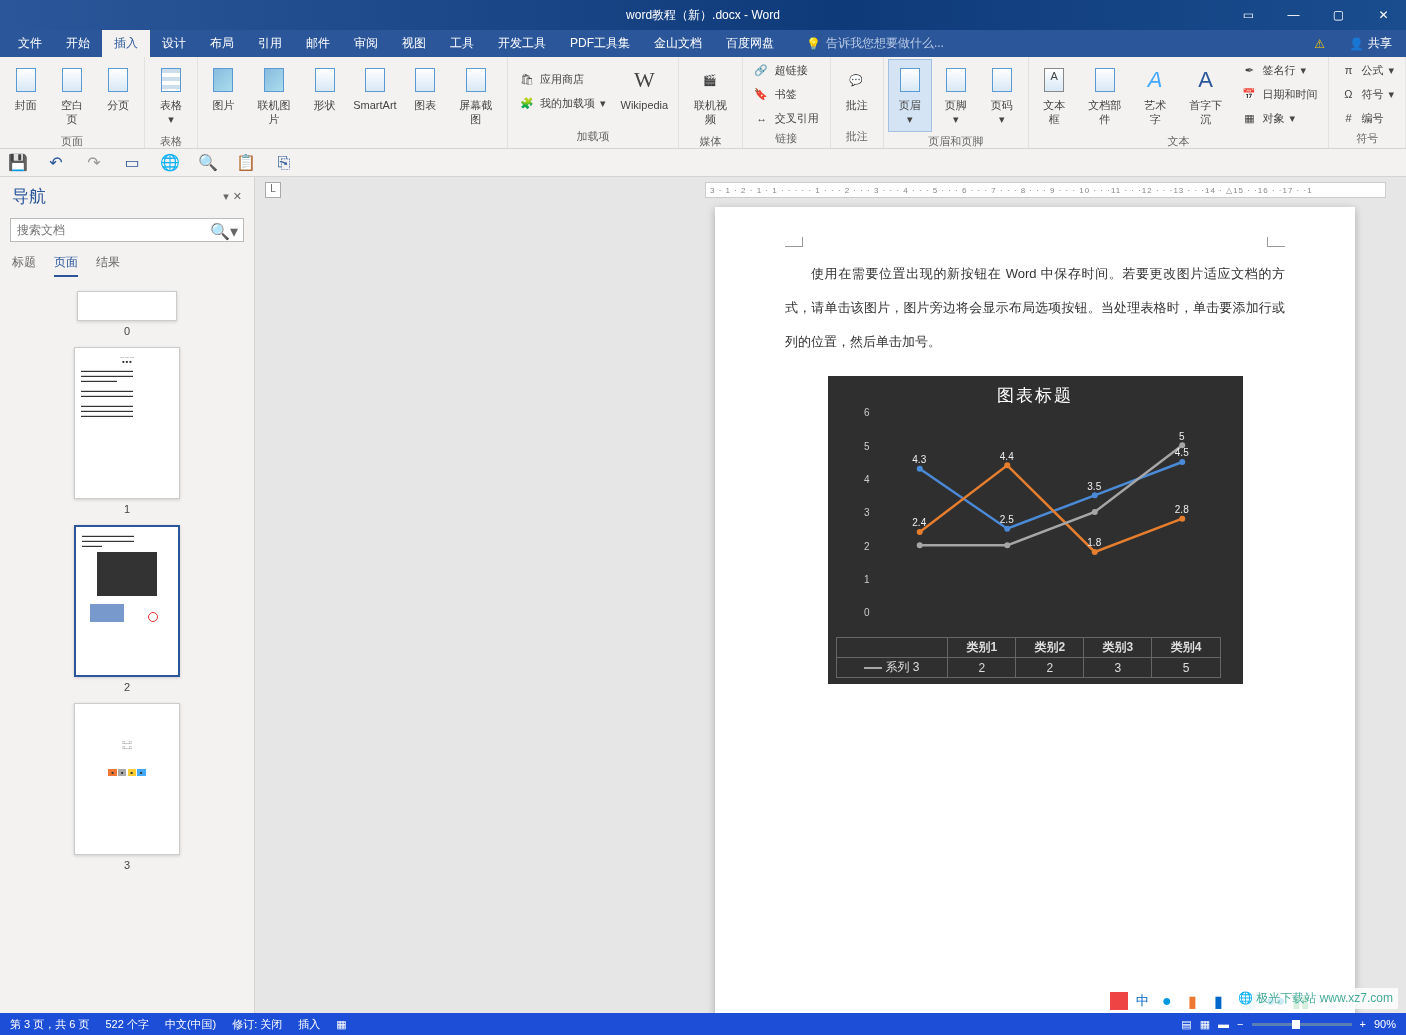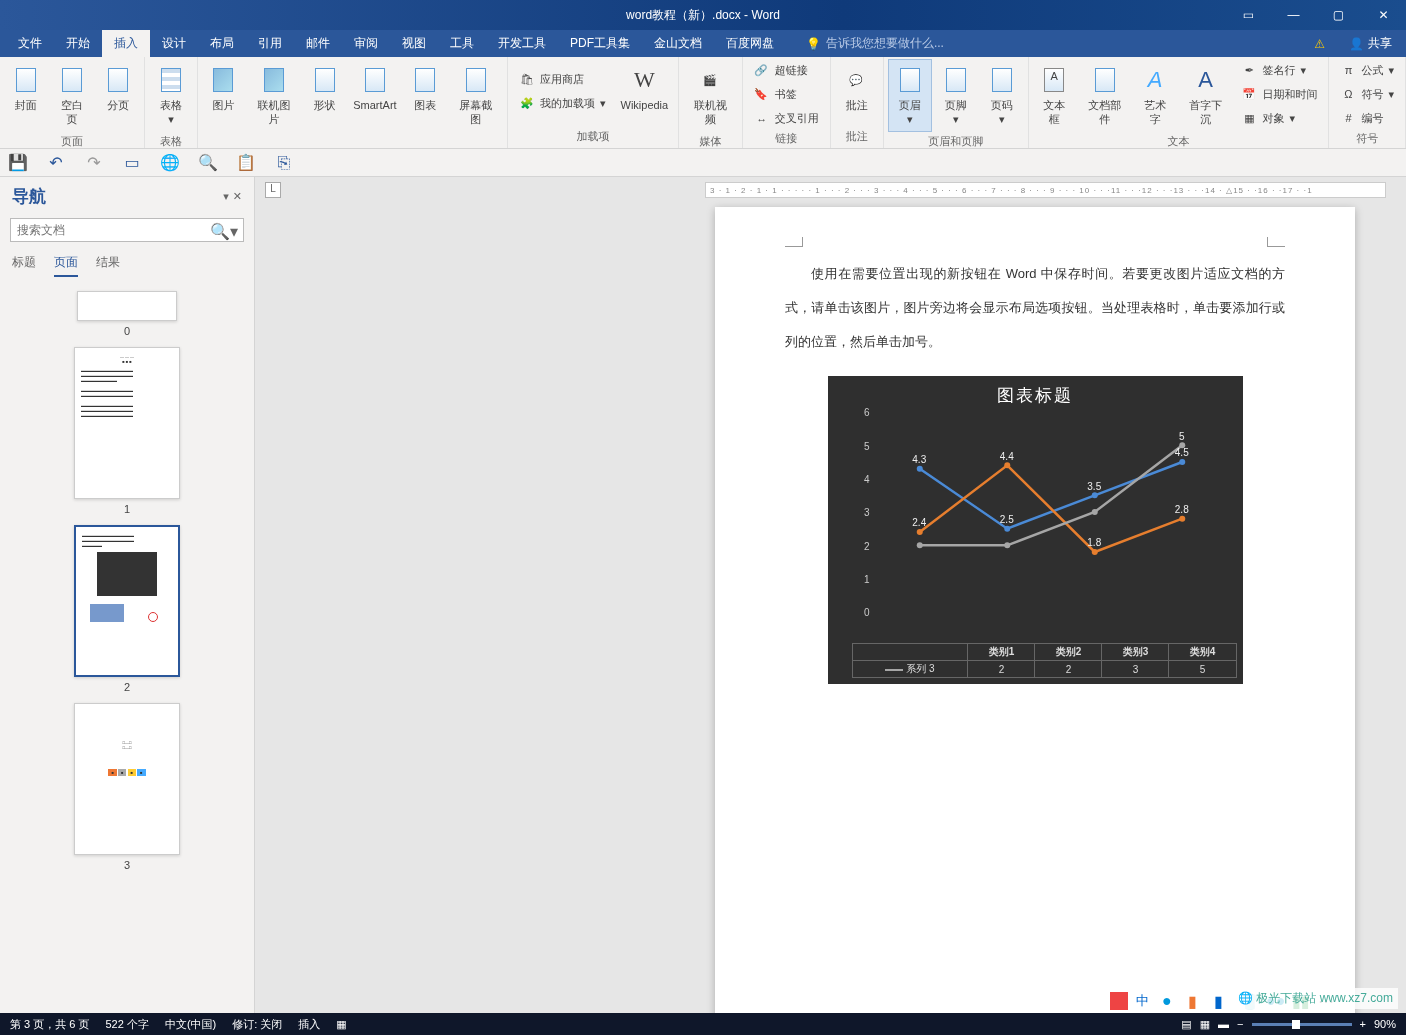--- a/index.html
+++ b/index.html
@@ -23,21 +23,21 @@
 .bigbtn:hover,.bigbtn.active{background:#d4e4f4;border-color:#a3c0e0}
 .bigbtn .icon{width:32px;height:32px;display:flex;align-items:center;justify-content:center;margin-bottom:2px}
 .smallbtn{display:flex;align-items:center;gap:5px;padding:2px 6px;cursor:pointer;border:1px solid transparent;font-size:11px;white-space:nowrap}
 .smallbtn .icon{width:16px;height:16px;display:flex;align-items:center;justify-content:center}
 .vstack{display:flex;flex-direction:column;gap:2px}
 .qat{height:28px;background:#f3f2f1;border-bottom:1px solid #d4d4d4;display:flex;align-items:center;padding:0 6px;gap:14px}
 .qat .qbtn{width:24px;height:24px;display:flex;align-items:center;justify-content:center;cursor:pointer;border:1px solid transparent}
 .workspace{display:flex;height:836px;background:#e6e6e6}
 .navpane{width:255px;background:#f3f2f1;border-right:1px solid #d4d4d4;display:flex;flex-direction:column}
 .navhead{padding:8px 12px 4px;display:flex;align-items:center;justify-content:space-between;color:#2b579a}
-.navhead h3{font-size:17px;font-weight:700}
+.navhead h3{font-size:17px;font-weight:400}
 .navhead .navctrl{display:flex;gap:4px;color:#666;font-size:11px}
 .navsearch{margin:6px 10px;position:relative}
 .navsearch input{width:100%;padding:4px 24px 4px 6px;border:1px solid #bbb;font-size:12px}
 .navsearch .sicon{position:absolute;right:6px;top:4px;color:#666}
 .navtabs{display:flex;gap:18px;padding:6px 12px 10px;font-size:12px;color:#666}
 .navtabs .nt{cursor:pointer;padding-bottom:4px}
 .navtabs .nt.active{color:#2b579a;border-bottom:2px solid #2b579a}
 .thumbs{flex:1;overflow-y:auto;padding:4px 0;display:flex;flex-direction:column;align-items:center;gap:10px}
 .thumbwrap{display:flex;flex-direction:column;align-items:center;gap:4px}
 .thumb{background:#fff;border:1px solid #ccc;box-shadow:0 1px 3px rgba(0,0,0,0.15)}
@@ -52,24 +52,24 @@
 .pghdr{text-align:center;font-size:11px;color:#888;margin-bottom:14px}
 .pgtext{font-size:13px;line-height:2.6;color:#333;text-align:justify}
 .pgtext .indent{text-indent:2em;display:block}
 .red{color:#c00}
 .chart{margin:18px auto 0;width:415px;height:308px;background:#2f2f2f;color:#fff;font-size:11px;position:relative}
 .chart .ctitle{text-align:center;font-size:17px;font-weight:500;padding:8px 0 4px;letter-spacing:2px}
 .plot{position:absolute;left:48px;top:36px;width:350px;height:200px}
 .plot .ylab{position:absolute;right:100%;padding-right:6px;transform:translateY(-50%);color:#ccc;font-size:10px}
 .plot svg{position:absolute;inset:0}
 .dlabel{position:absolute;font-size:10px;color:#eee;transform:translate(-50%,-140%)}
-.ctable{position:absolute;left:24px;bottom:6px;width:385px;border-collapse:collapse;font-size:10px;color:#ddd}
+.ctable{position:absolute;left:8px;bottom:6px;width:385px;border-collapse:collapse;font-size:12px;color:#ddd}
 .ctable td,.ctable th{border:1px solid #666;padding:1px 3px;text-align:center}
 .legline{display:inline-block;width:18px;height:2px;vertical-align:middle;margin-right:3px}
-.statusbar{position:absolute;bottom:0;left:0;right:0;height:22px;background:#0f172a;color:#fff;font-size:11px;display:flex;align-items:center;padding:0 10px;gap:16px}
+.statusbar{position:absolute;bottom:0;left:0;right:0;height:22px;background:#1d4ed8;color:#fff;font-size:11px;display:flex;align-items:center;padding:0 10px;gap:16px}
 .statusbar .spacer{flex:1}
 .statusbar .views{display:flex;gap:8px;align-items:center}
 .statusbar .zoom-slider{width:100px;height:3px;background:#5a7fb5;position:relative}
 .statusbar .zoom-slider:after{content:"";position:absolute;left:40%;top:-3px;width:8px;height:9px;background:#fff}
 .taskbar{position:absolute;bottom:22px;right:70px;height:24px;display:flex;gap:8px;align-items:center}
 .taskbar span{width:18px;height:18px;display:inline-block}
 .watermark{position:absolute;right:8px;bottom:26px;font-size:12px;color:#4a9;background:rgba(255,255,255,0.8);padding:2px 5px}
 .watermark b{color:#5ad}
 .ri{width:20px;height:24px;border:1px solid #5a9bd5;background:linear-gradient(#fff,#d8e8f6)}
 .ri.table{background:repeating-linear-gradient(#cde 0 4px,#fff 4px 8px)}

